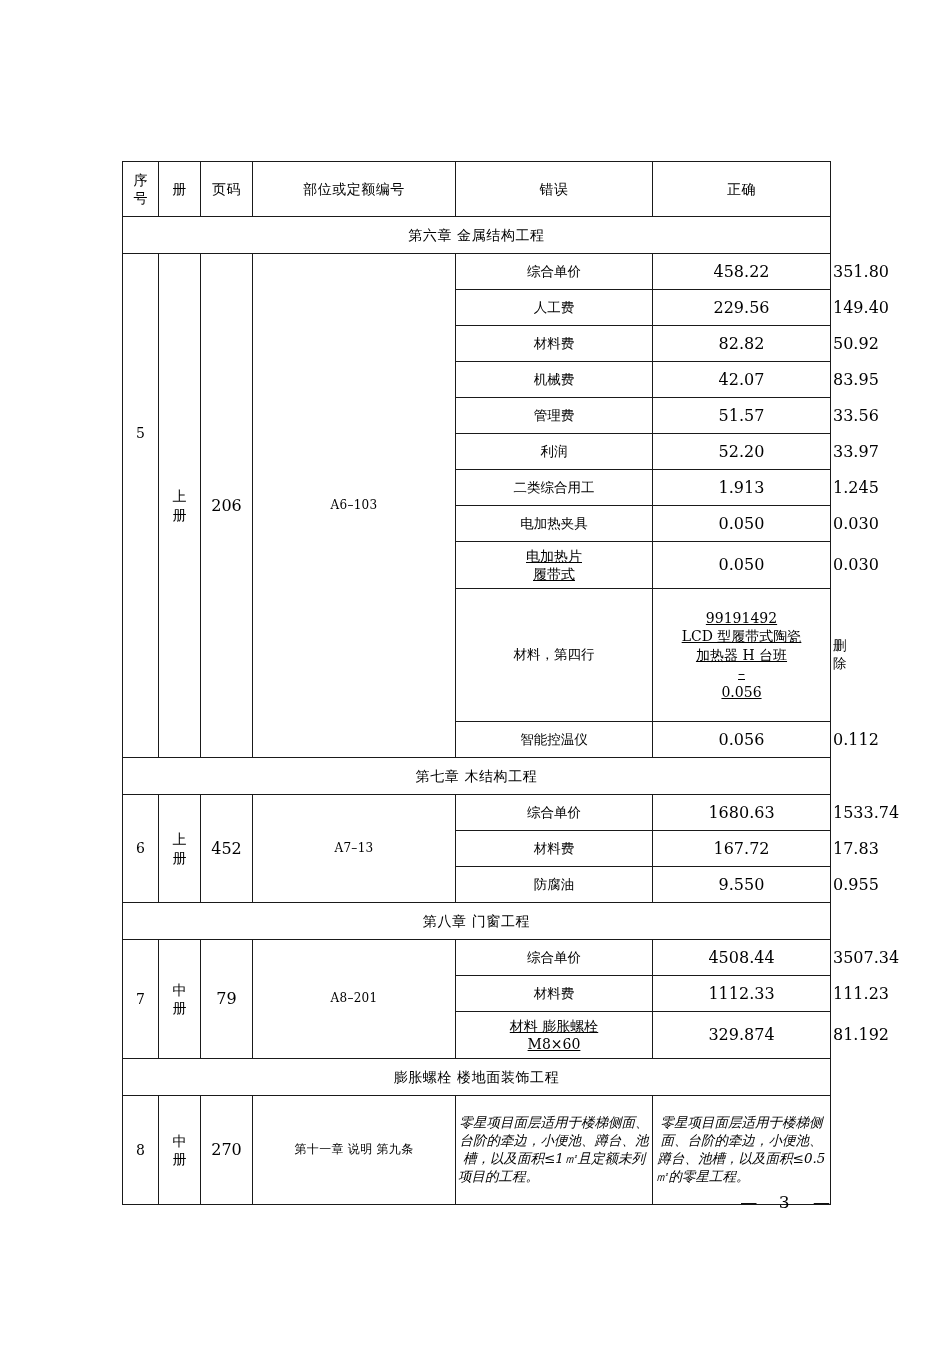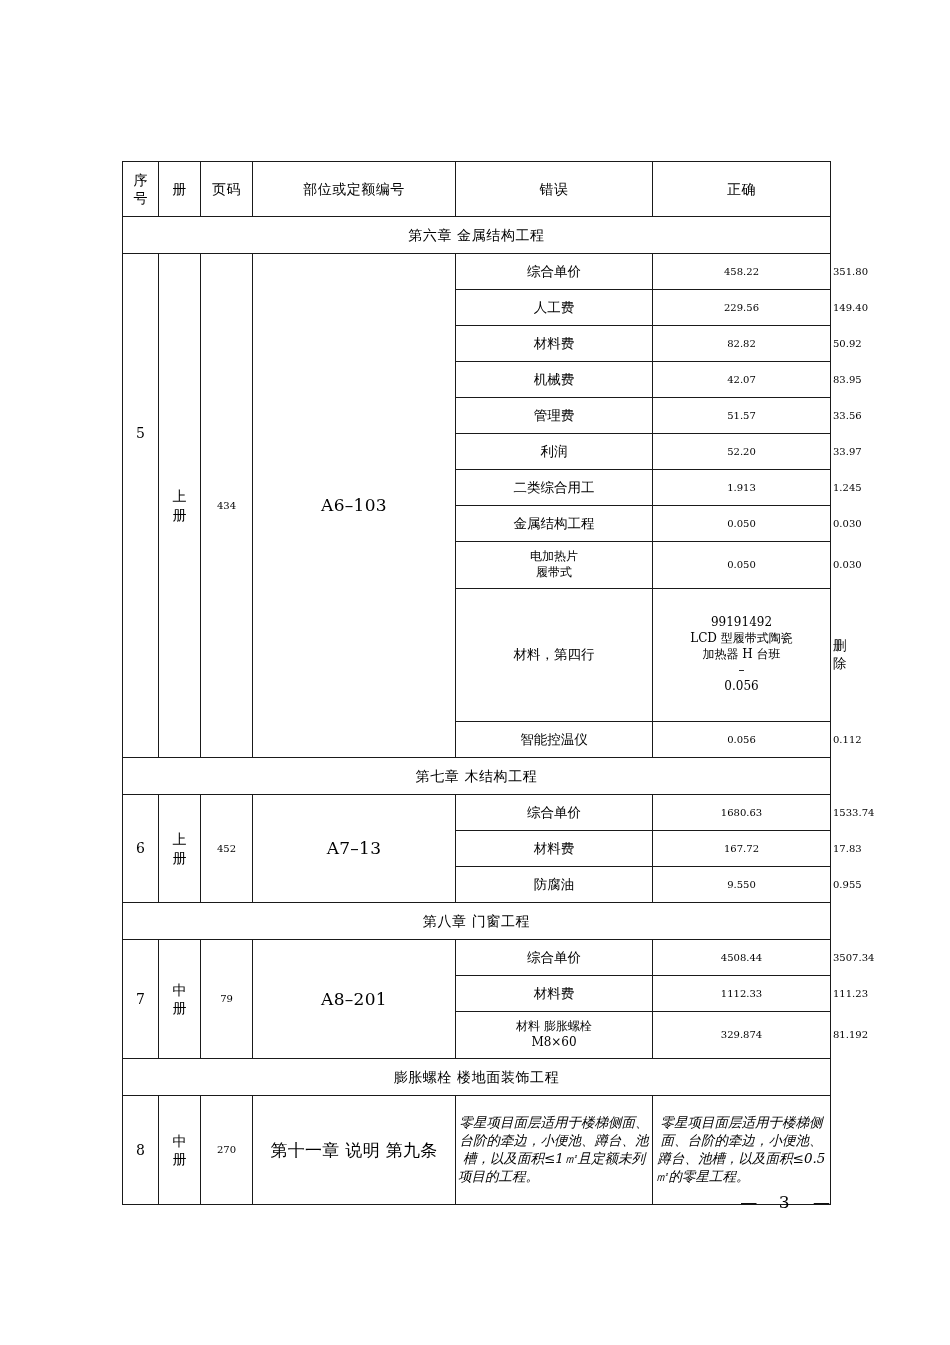--- a/index.html
+++ b/index.html
@@ -72,29 +72,29 @@
     letter-spacing: 0.6px;
     margin-left: 16px;
   }
 
   .vcell {
     font-size: 14px;
     line-height: 1.1;
   }
   .vcell span { display: block; }
 
-  .num { font-size: 10px; }
-  .code { font-size: 17px; letter-spacing: 0.3px; }
+  .num { font-size: 16px; }
+  .code { font-size: 12px; letter-spacing: 0.3px; }
 
   .r-std td { height: 35px; }
   .r-two td { height: 46px; }
   .r-big td { height: 132px; margin-top: 43px; }
   .r-para td { height: 108px; }
 
-  .multi { line-height: 1.42; font-size: 12px; }
+  .multi { line-height: 1.42; font-size: 14px; text-decoration: underline; }
   .multi span { display: block; }
 
   .para {
     text-align: justify;
     text-align-last: left;
     font-size: 13.5px;
     line-height: 1.48;
     padding: 4px 7px 4px 8px;
     vertical-align: middle;
     font-style: italic;
@@ -153,21 +153,21 @@
         </tr>
 
         <tr class="r-std">
           <td class="idx-cell" rowspan="11">
             <span class="idx-shift">5</span>
           </td>
           <td class="vcell" rowspan="11">
             <span>上</span>
             <span>册</span>
           </td>
-          <td class="num" rowspan="11">434</td>
+          <td class="num" rowspan="11">206</td>
           <td class="code" rowspan="11">A6–103</td>
           <td>综合单价</td>
           <td class="num">458.22</td>
           <td class="num">351.80</td>
         </tr>
         <tr class="r-std">
           <td>人工费</td>
           <td class="num">229.56</td>
           <td class="num">149.40</td>
         </tr>
@@ -190,21 +190,21 @@
           <td>利润</td>
           <td class="num">52.20</td>
           <td class="num">33.97</td>
         </tr>
         <tr class="r-std">
           <td>二类综合用工</td>
           <td class="num">1.913</td>
           <td class="num">1.245</td>
         </tr>
         <tr class="r-std">
-          <td>金属结构工程</td>
+          <td>电加热夹具</td>
           <td class="num">0.050</td>
           <td class="num">0.030</td>
         </tr>
         <tr class="r-two">
           <td class="multi">
             <span>电加热片</span>
             <span>履带式</span>
           </td>
           <td class="num">0.050</td>
           <td class="num">0.030</td>

